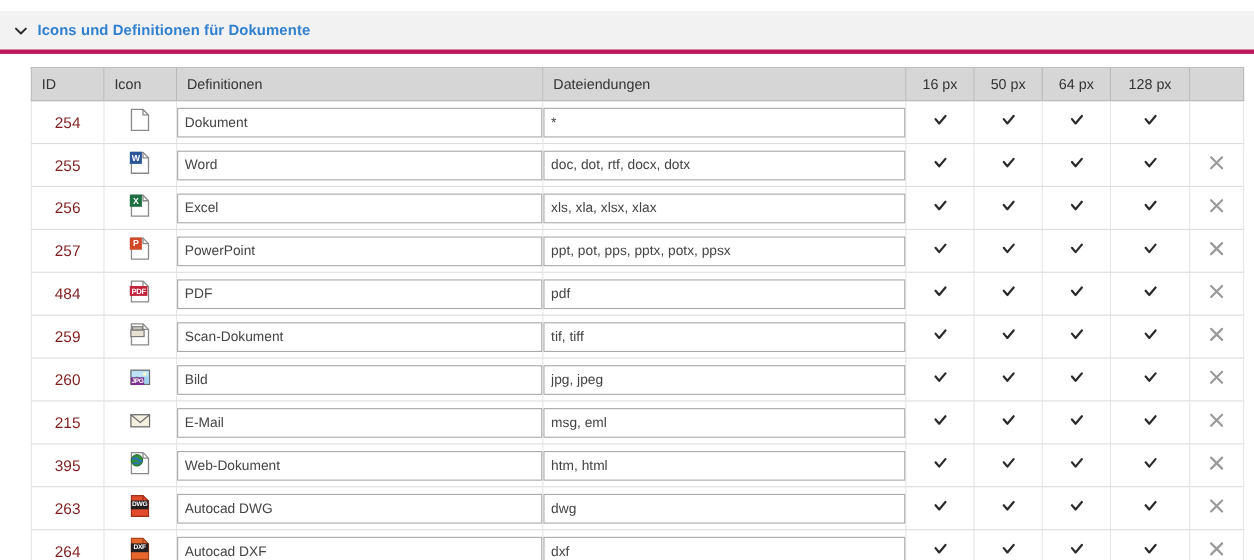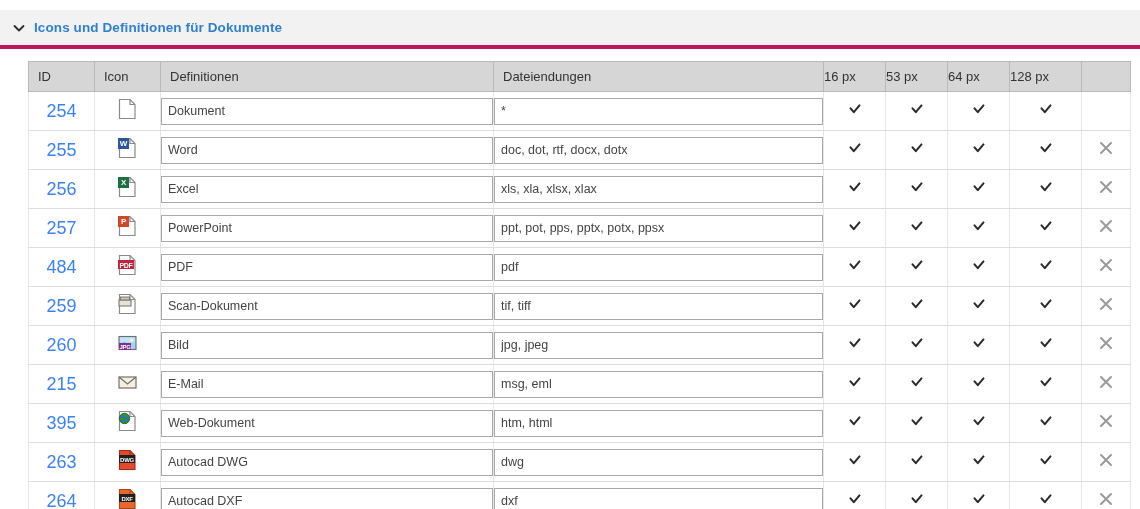--- a/index.html
+++ b/index.html
@@ -57,30 +57,30 @@
   table.grid thead th {
     background: #d6d6d6;
     height: 30px;
     font-size: 13px;
     font-weight: normal;
     color: #333;
     text-align: left;
     padding-left: 9px;
     border-color: #b9b9b9;
   }
-  table.grid thead th.ctr { padding-left: 0; margin-top: 36px; }
+  table.grid thead th.ctr { text-align: center; padding-left: 0; margin-top: 36px; }
 
   table.grid tbody td {
     border-left-color: #e6e6e6;
     border-right-color: #e6e6e6;
     border-top-color: #dddddd;
     border-bottom-color: #dddddd;
     height: 39px;
   }
-  td.c-id   { text-align: center; font-size: 18px; color: #3b82f6; }
+  td.c-id   { text-align: center; font-size: 14px; color: #7f1d1d; }
   td.c-icon { text-align: center; }
   td.c-field { padding: 0 8px; }
   td.c-chk  { text-align: center; }
   td.c-del  { text-align: center; }
 
   
   .tinput {
     width: 100%;
     height: 27px;
     border: 1px solid #a9a9a9;
@@ -143,21 +143,21 @@
       <col style="width:72px">
       <col style="width:49px">
     </colgroup>
     <thead>
       <tr>
         <th>ID</th>
         <th>Icon</th>
         <th>Definitionen</th>
         <th>Dateiendungen</th>
         <th class="ctr">16 px</th>
-        <th class="ctr">53 px</th>
+        <th class="ctr">50 px</th>
         <th class="ctr">64 px</th>
         <th class="ctr">128 px</th>
         <th class="ctr"></th>
       </tr>
     </thead>
     <tbody id="tbody">
         <tr>
           <td class="c-id"><span>254</span></td>
           <td class="c-icon"><span><span class="fi"><svg width="19" height="22" viewBox="0 0 19 22">
                   <path d="M1.5 1.5 H12 L17 6.5 V20.5 H1.5 Z" fill="#ffffff" stroke="#8a8a8a" stroke-width="1.2"></path>

